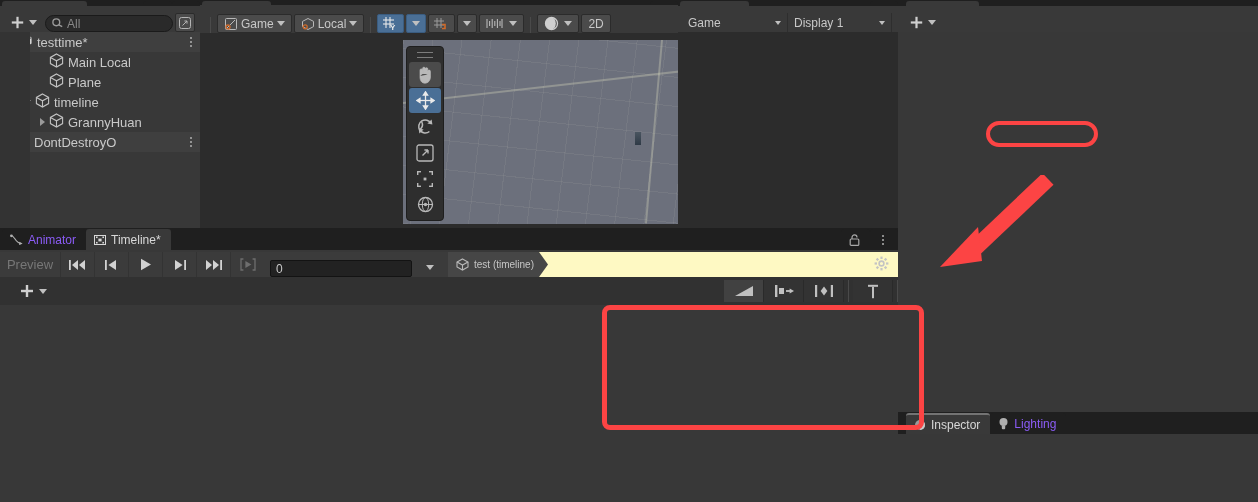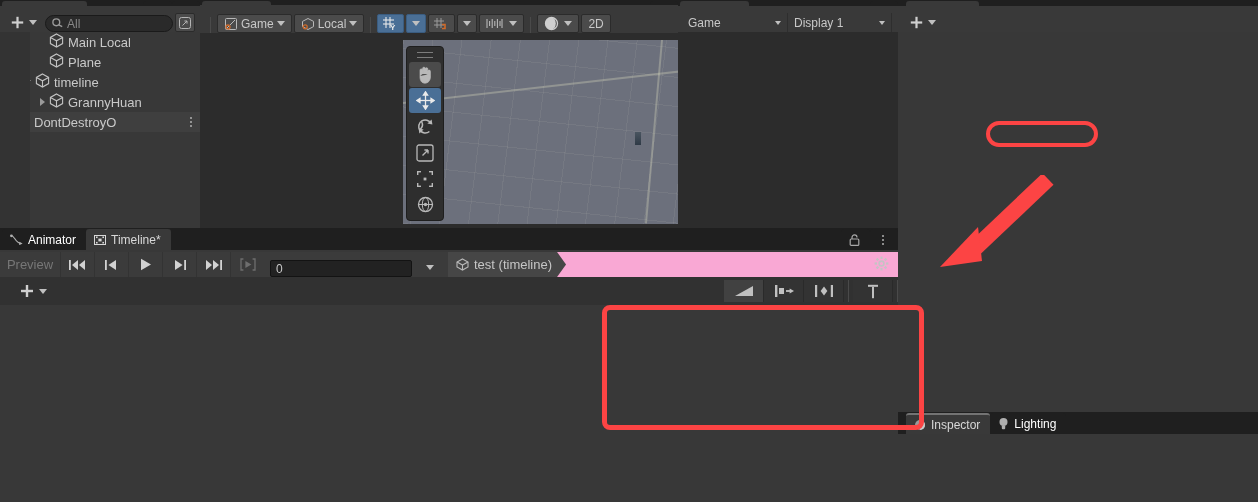--- a/index.html
+++ b/index.html
@@ -15,21 +15,21 @@
 
   
   .panel { position: absolute; background: #383838; }
   .tabstrip {
     position: absolute; height: 22px; background: #1f1f1f;
     display: flex; align-items: flex-end;
   }
   .tab {
     height: 21px; padding: 0 10px 0 8px;
     display: flex; align-items: center; gap: 5px;
-    font-size: 12px; color: #ffffff; background: #1f1f1f;
+    font-size: 12px; color: #8b5cf6; background: #1f1f1f;
     border-top-left-radius: 3px; border-top-right-radius: 3px;
     white-space: nowrap;
   }
   .tab.active { background: #393939; color: #d8d8d8; }
   .tab.activeblue { background: #393939; color: #d8d8d8; border-top: 2px solid #737373; }
   .toolbar {
     background: #393939; display: flex; align-items: flex-end;
     height: 24px; gap: 2px;
   }
   .tbtn {
@@ -134,22 +134,22 @@
   #tl-tabs { left: 0; top: 228px; width: 898px; }
   #tl-toolbar { position: absolute; left: 0; top: 252px; width: 898px; height: 25px;
                 background: #3b3b3b; }
   #preview { width: 60px; height: 25px; display: flex; align-items: center;
              justify-content: center; color: #777; font-size: 13px; }
   .pbtn { width: 34px; height: 25px; display: flex; align-items: center;
           justify-content: center; background: #3b3b3b;
           border-left: 1px solid #333; }
   #frame { width: 142px; height: 17px; margin-left: 6px; }
   #crumb2 {
-    flex: 1; height: 25px; background: #f9a8d4; display: flex; align-items: center;
-    font-size: 13px; color: #c6c6c6; gap: 4px;
+    flex: 1; height: 25px; background: #fef9c3; display: flex; align-items: center;
+    font-size: 10px; color: #c6c6c6; gap: 4px;
   }
   #crumbchip { height: 25px; background: #464646; display: flex; align-items: center;
                gap: 5px; padding: 0 14px 0 8px;
                clip-path: polygon(0 0, calc(100% - 9px) 0, 100% 50%, calc(100% - 9px) 100%, 0 100%); }
   #tl-row2 { position: absolute; left: 0; top: 277px; width: 898px; height: 28px;
              background: #313131; display: flex; align-items: center; }
   #tl-row2 .mbtn { width: 40px; height: 22px; display: flex; align-items: center;
                    justify-content: center; background: #333;
                    border-right: 1px solid #2a2a2a; }
   #tl-row2 .mbtn.on { background: #414141; }
@@ -166,20 +166,34 @@
               border: 5px solid #fc4444; border-radius: 8px; }
   #arrow-svg { left: 930px; top: 175px; width: 125px; height: 95px; }
 </style>
 </head>
 <body>
 
 <div class="root">
 
   <div class="panel" id="hierarchy">
     <div class="hier-list">
+        <div class="hrow shade">
+          <span style="width: 6px; flex: 0 0 auto;"></span>
+          <span class="arrow down"></span>
+          <span class="cube" style="margin: 0px 4px;"><svg width="15" height="15" viewBox="0 0 15 15">
+              <path d="M7.5 1 L13.6 4.4 V10.6 L7.5 14 L1.4 10.6 V4.4 Z" fill="#d4d4d4"></path>
+              <path d="M1.4 4.4 L7.5 7.8 L13.6 4.4 M7.5 7.8 V14" fill="none" stroke="#6d6d6d" stroke-width="1.1"></path>
+            </svg></span>
+          <span>testtime*</span>
+          <span class="kebab" style="position: absolute; right: 4px;">
+            <i></i>
+            <i></i>
+            <i></i>
+          </span>
+        </div>
         <div class="hrow">
           <span style="width: 40px; flex: 0 0 auto;"></span>
           <span class="arrow blank"></span>
           <span class="cube" style="margin: 0px 4px;"><svg width="15" height="15" viewBox="0 0 15 15">
               <path d="M7.5 1 L13.6 4.4 V10.6 L7.5 14 L1.4 10.6 V4.4 Z" fill="none" stroke="#c2c2c2" stroke-width="1.1"></path>
               <path d="M1.4 4.4 L7.5 7.8 L13.6 4.4 M7.5 7.8 V14" fill="none" stroke="#c2c2c2" stroke-width="1.1"></path>
             </svg></span>
           <span>Main Local</span>
         </div>
         <div class="hrow">

